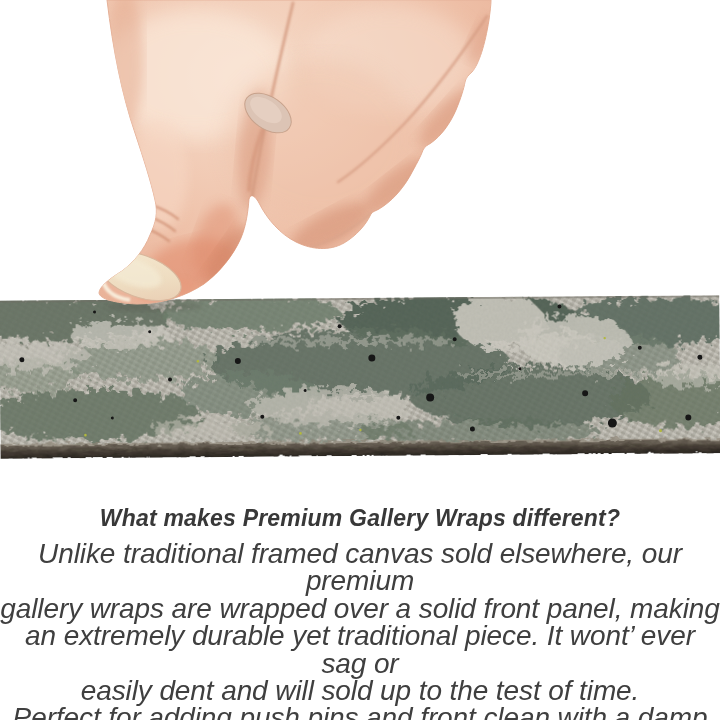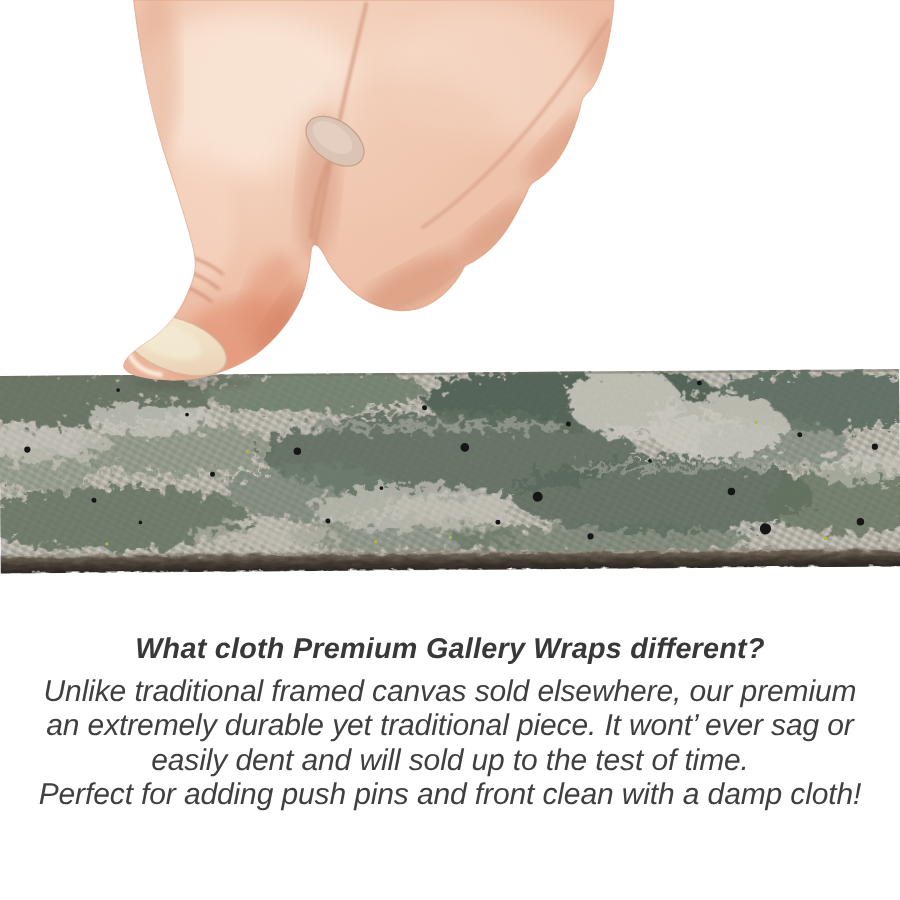--- a/index.html
+++ b/index.html
@@ -14,21 +14,21 @@
   }
   .info{
     position:absolute;top:503px;left:0;width:720px;z-index:4;
     text-align:center;color:#3a3a3a;font-style:italic;
   }
   .info-title{
     margin:0 0 7px 0;font-size:23px;line-height:30px;font-weight:700;
     letter-spacing:0.2px;color:#383838;
   }
   .info-line{
-    font-size:24px;line-height:27.4px;font-weight:500;
+    font-size:28px;line-height:27.4px;font-weight:500;
     letter-spacing:-0.1px;color:#3f3f3f;
   }
 </style>
 </head>
 <body>
 
 <div class="frame">
 
   <div class="strip-wrap">
     <svg width="720" height="158" viewBox="0 0 720 158">
@@ -228,20 +228,21 @@
 
       <g>
         <ellipse cx="140" cy="276" rx="43" ry="21" fill="url(#nailGrad)" stroke="#d9b79c" stroke-width="1.2" transform="rotate(20 140 276)"></ellipse>
         <ellipse cx="133" cy="272" rx="30" ry="13" fill="#f4ecd6" opacity="0.7" transform="rotate(20 133 272)" filter="url(#b2)"></ellipse>
         <path d="M 101,274 C 103,289 113,298 130,300" fill="none" stroke="#f9f3e2" stroke-width="4" opacity="0.9" filter="url(#b1)"></path>
       </g>
     </g>
   </svg>
 
   <section class="info">
-    <h2 class="info-title">What cloth Premium Gallery Wraps different?</h2>
+    <h2 class="info-title">What makes Premium Gallery Wraps different?</h2>
     <div class="info-line">Unlike traditional framed canvas sold elsewhere, our premium</div>
+    <div class="info-line">gallery wraps are wrapped over a solid front panel, making</div>
     <div class="info-line">an extremely durable yet traditional piece. It wont’ ever sag or</div>
     <div class="info-line">easily dent and will sold up to the test of time.</div>
     <div class="info-line">Perfect for adding push pins and front clean with a damp cloth!</div>
   </section>
 
 </div>
 
 </body></html>

